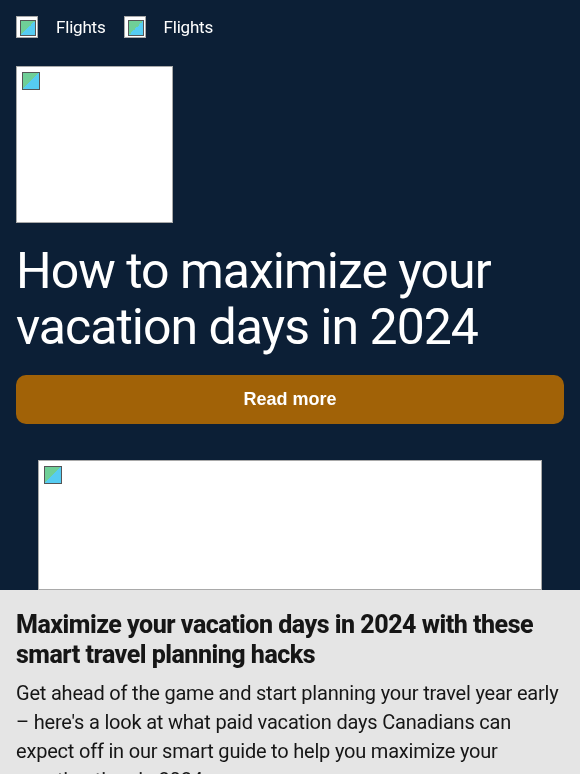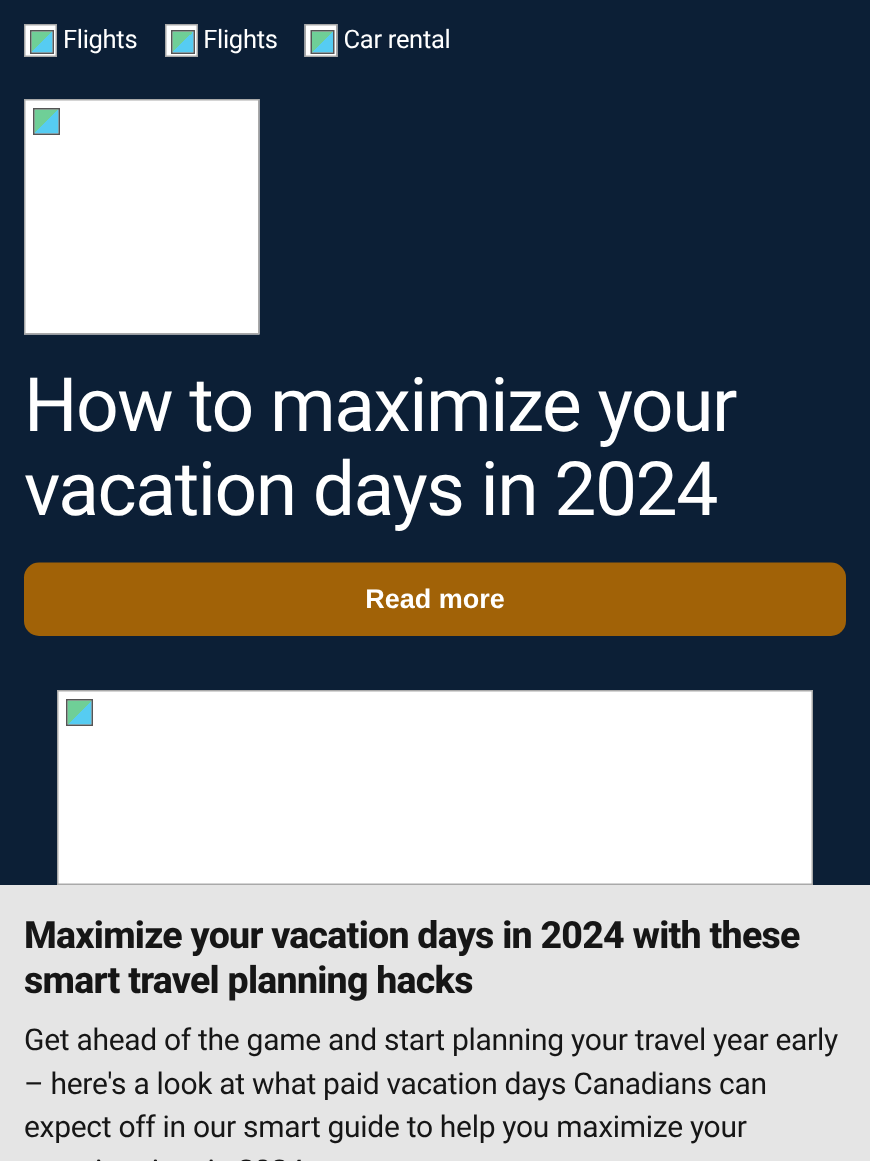--- a/index.html
+++ b/index.html
@@ -19,21 +19,21 @@
     }
     .nav {
       display: flex;
       gap: 18px;
       align-items: center;
       margin-bottom: 28px;
     }
     .nav-item {
       display: flex;
       align-items: center;
-      gap: 4px;
+      gap: 18px;
       color: #fff;
       font-size: 17px;
       cursor: pointer;
       letter-spacing: -0.2px;
     }
     .broken-img {
       display: inline-block;
       border: 1px solid #a9a9a9;
       background: #fff;
       position: relative;
@@ -121,24 +121,20 @@
 
   <div class="nav">
     <div class="nav-item">
       <span class="broken-img small"></span>
       <span>Flights</span>
     </div>
     <div class="nav-item">
       <span class="broken-img small"></span>
       <span>Flights</span>
     </div>
-    <div class="nav-item">
-      <span class="broken-img small"></span>
-      <span>Car rental</span>
-    </div>
   </div>
 
   <span class="broken-img large"></span>
 
   <h1 class="headline">How to maximize your vacation days in 2024</h1>
 
   <button class="cta-btn">Read more</button>
 
   <div class="wide-wrap">
     <span class="broken-img wide"></span>

